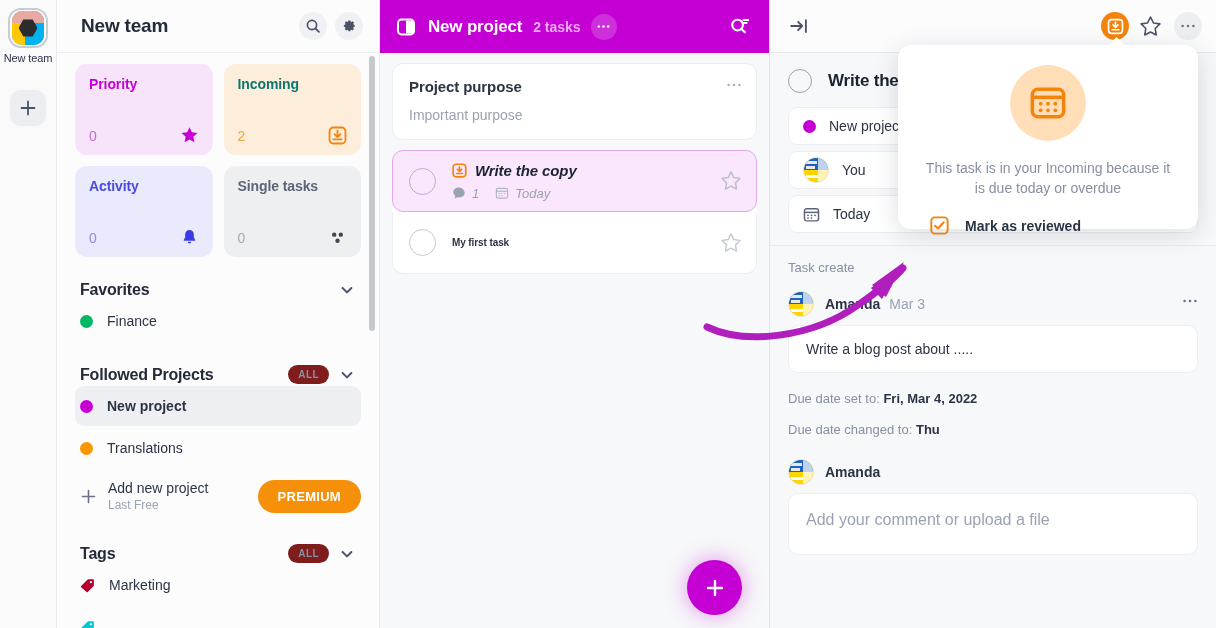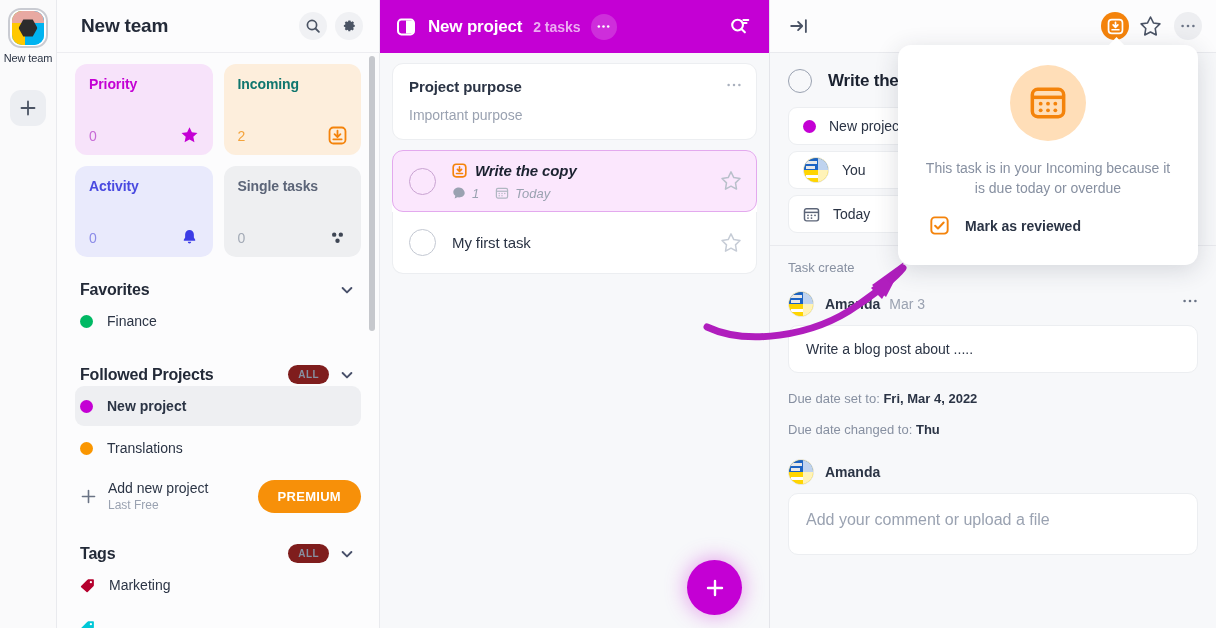--- a/index.html
+++ b/index.html
@@ -150,21 +150,21 @@
   }
   .task-check {
     width:27px; height:27px; border-radius:50%; border:1.5px solid #c3c8d2;
     flex:0 0 27px; background:transparent;
   }
   .task-row.selected .task-check { border-color:#c9a3d2; }
   .task-main { flex:1; margin-left:16px; }
   .task-title-row { display:flex; align-items:center; }
   .task-badge { margin-right:8px; display:flex; }
   .task-title { font-size:15px; font-weight:bold; color:#1b2230; letter-spacing:-0.1px;}
-  .task-title.plain { font-weight:normal; color:#2b3445; font-size:15px; }
+  .task-title.plain { font-weight:bold; color:#2b3445; font-size:10px; }
   .task-meta { display:flex; align-items:center; margin-top:7px; }
   .meta-chunk { display:flex; align-items:center; margin-right:16px; color:#9aa2b1; font-size:13px;}
   .meta-chunk svg { margin-right:6px; }
   .task-star { color:#b9c0cb; cursor:pointer; display:flex;}
 
   .fab {
     position:absolute; left: 307px; top: 560px; width:55px; height:55px;
     border-radius:50%; background:#c400d4; display:flex; align-items:center; justify-content:center;
     cursor:pointer; box-shadow: 0 0 22px rgba(196,0,212,0.42);
   }
@@ -218,21 +218,21 @@
     background:#fff; border:1px solid #eceef1; border-radius:10px;
     padding: 15px 17px; font-size:14px; color:#2b3445; margin-bottom:18px;
   }
   .comment-input {
     background:#fff; border:1px solid #eceef1; border-radius:10px;
     padding: 17px 17px; font-size:16px; color:#9aa2b1; min-height: 62px; cursor:text;
   }
 
   
   .popup {
-    position:absolute; left: 898px; top: 45px; width: 300px; height: 220px;
+    position:absolute; left: 898px; top: 45px; width: 300px; height: 184px;
     background:#fff; border-radius: 13px; box-shadow: 0 5px 24px rgba(40,45,60,0.16);
     z-index: 40;
   }
   .popup-arrow {
     position:absolute; left: 210px; top: -8px; width:17px; height:9px;
     background:#fff; clip-path: polygon(50% 0%, 100% 100%, 0% 100%);
   }
   .popup-ico-wrap { display:flex; justify-content:center; padding-top: 20px; }
   .popup-ico {
     width: 76px; height:76px; border-radius:50%; background:#ffdeb8;

